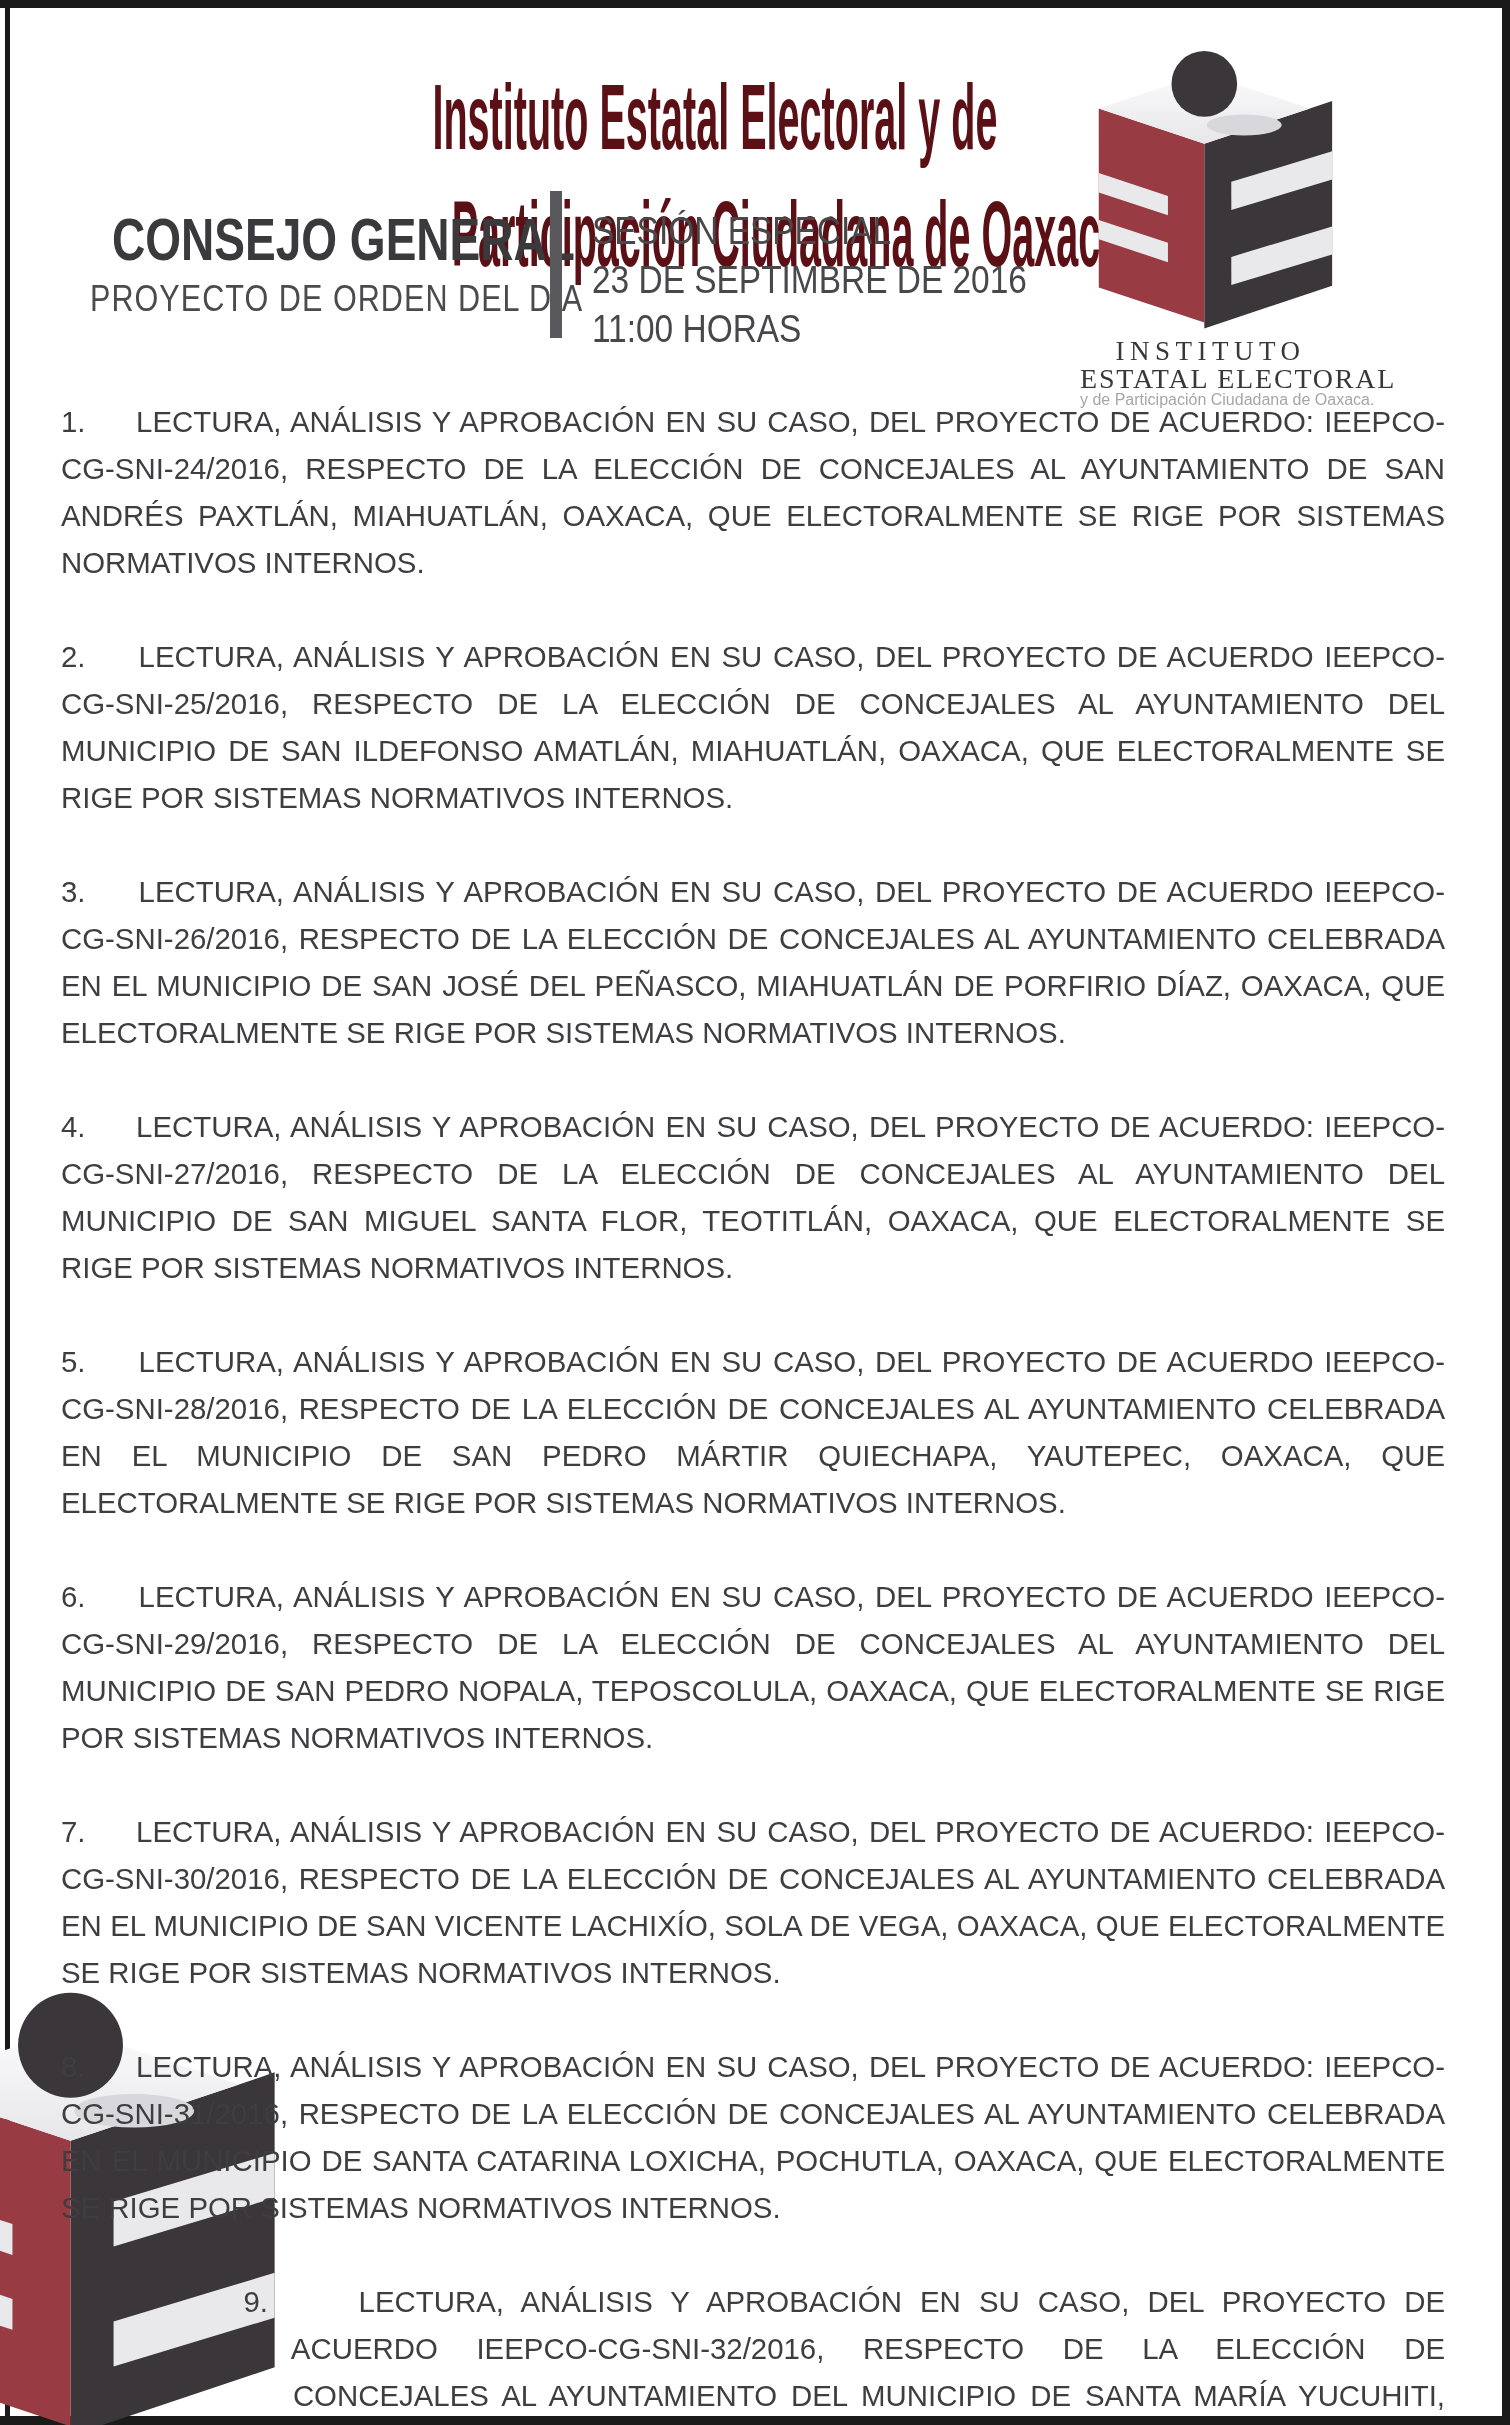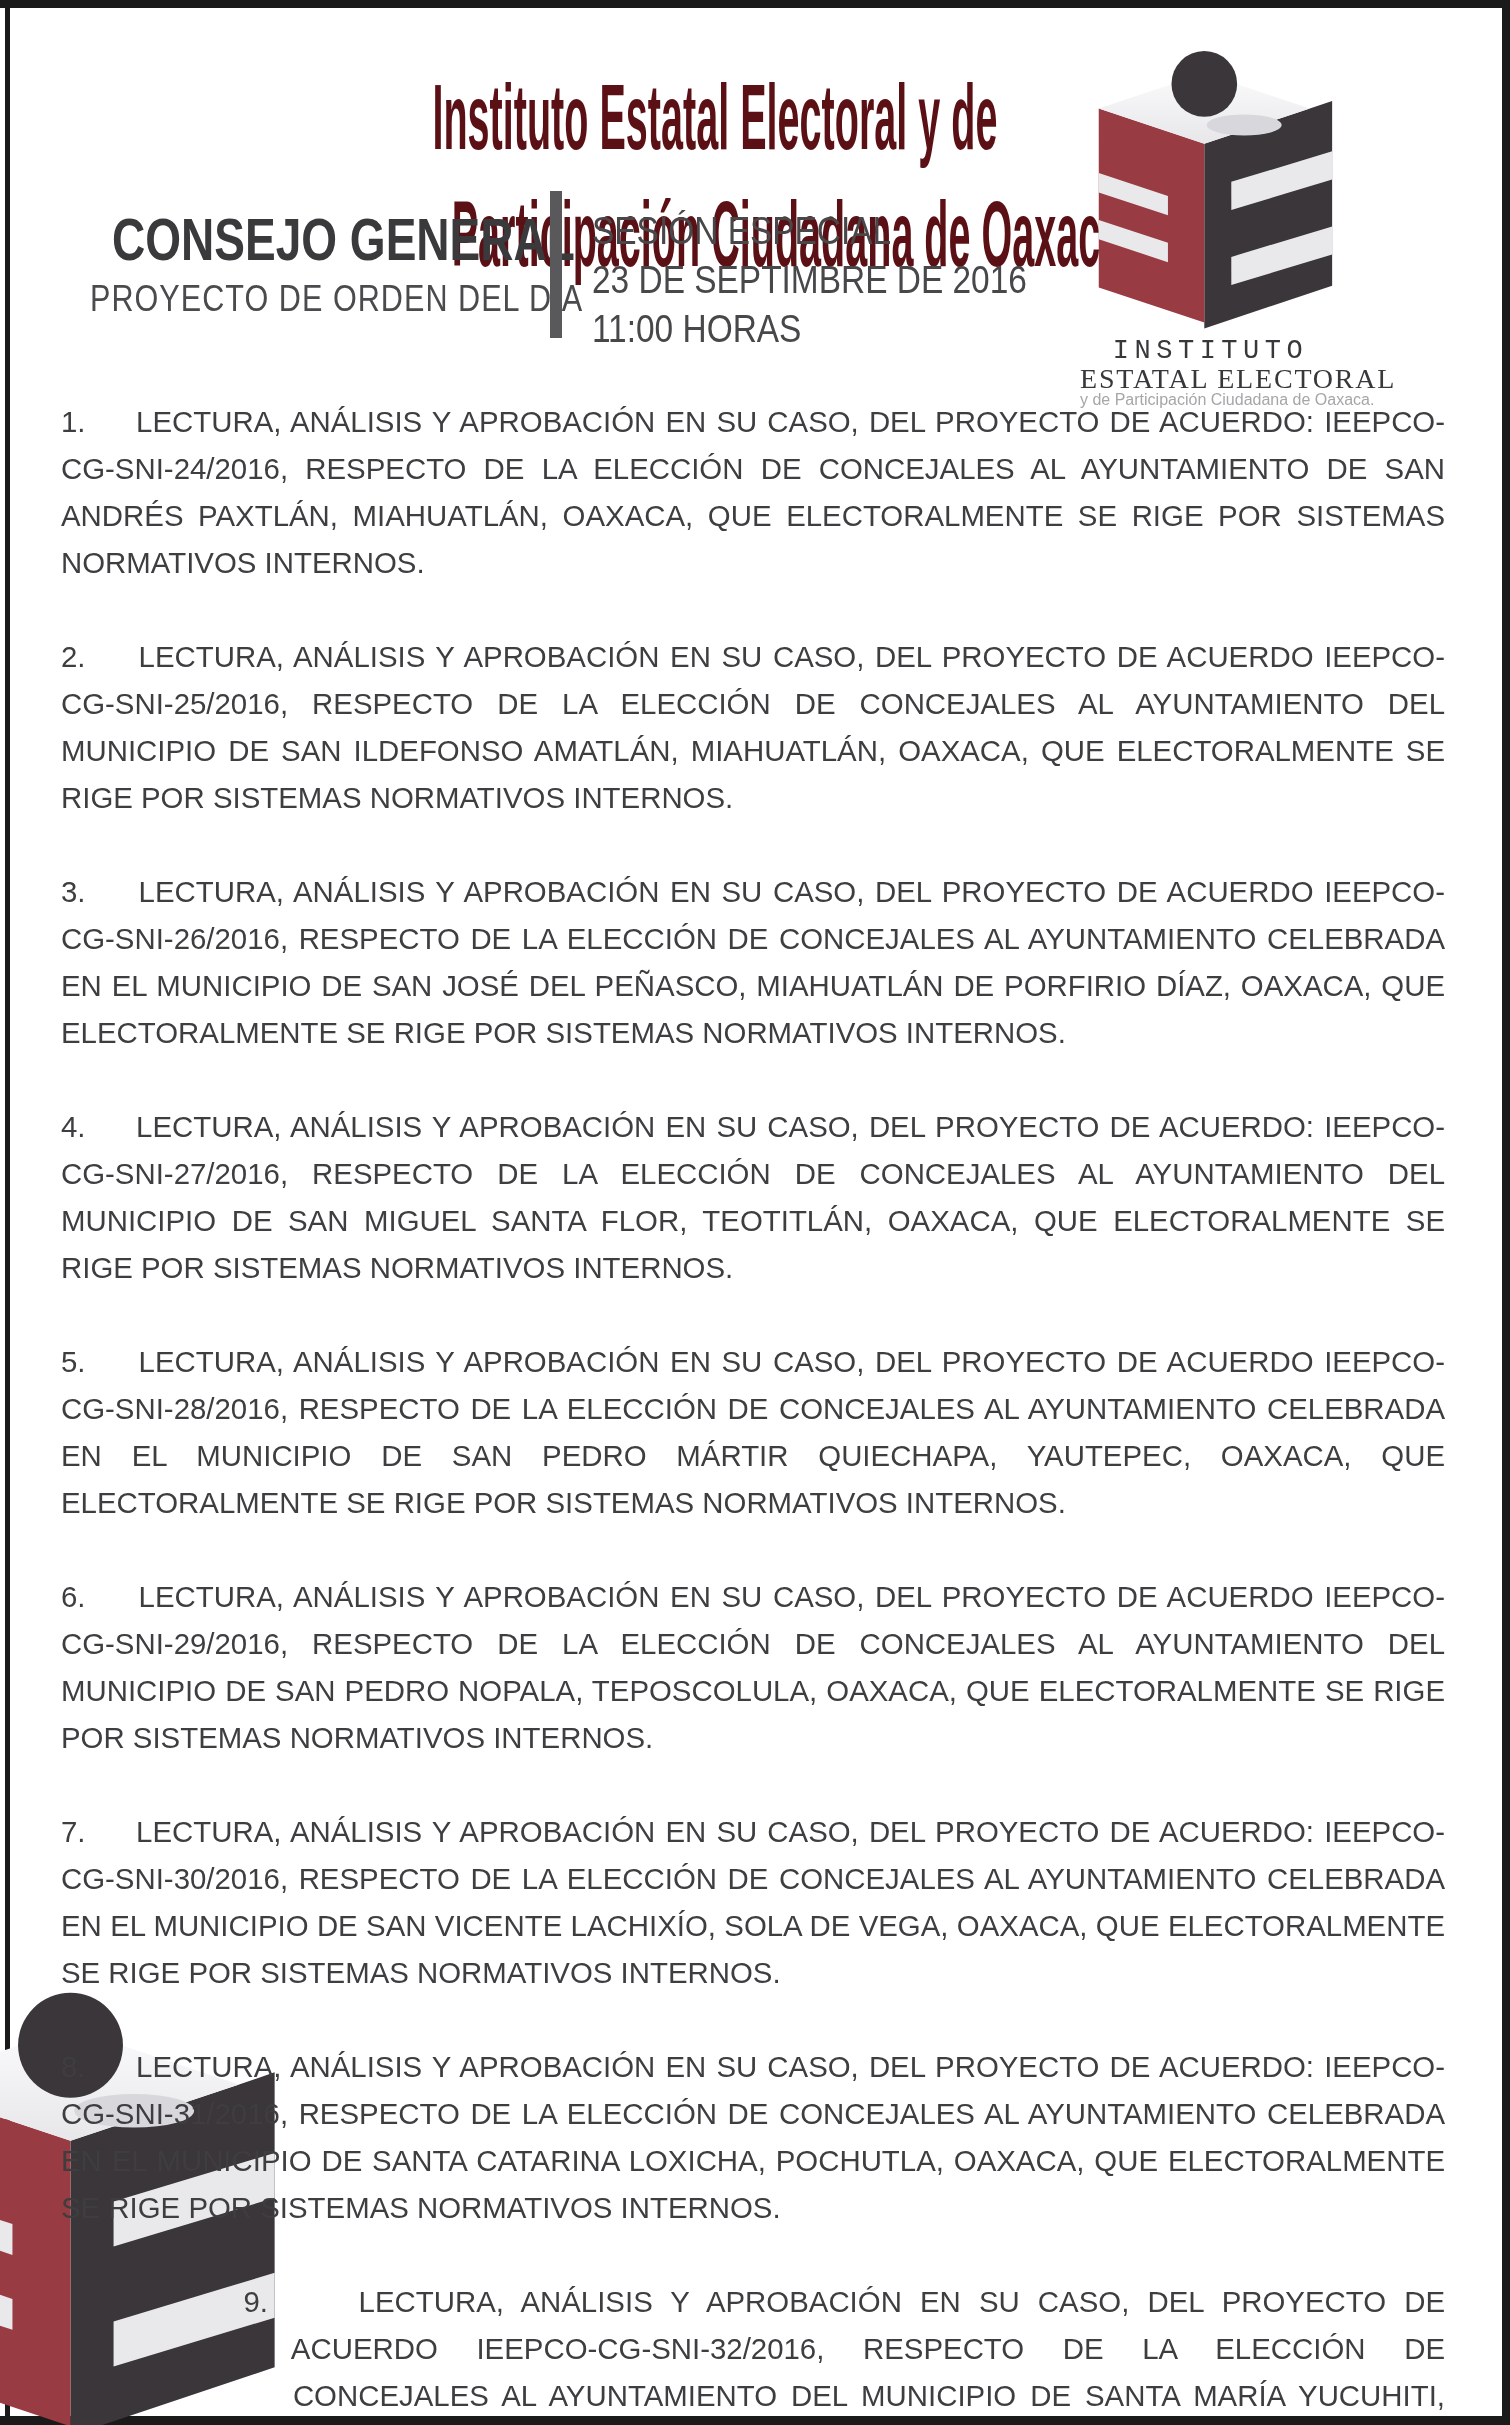--- a/index.html
+++ b/index.html
@@ -27,21 +27,21 @@
   .council .tline{display:inline-block;white-space:nowrap;transform:scaleX(0.78);transform-origin:left center;}
   .proyecto{position:absolute;left:90px;top:277px;color:#4b4a4d;font-size:36px;line-height:43px;letter-spacing:1.2px;}
   .proyecto .tline{display:inline-block;white-space:nowrap;transform:scaleX(0.85);transform-origin:left center;}
   .vdivider{position:absolute;left:550px;top:191px;width:12.3px;height:147px;background:#59585b;}
   .session{position:absolute;left:592px;top:207px;color:#48474a;font-size:38px;line-height:49px;}
   .session .tline{display:block;white-space:nowrap;transform:scaleX(0.88);transform-origin:left center;}
 
   
   .logo-svg{position:absolute;left:1080px;top:37px;width:258px;height:319px;}
   .logo-text1{position:absolute;left:1080px;top:336px;width:261px;text-align:center;
-    font-family:Liberation Mono, monospace;font-size:27px;letter-spacing:5.5px;color:#38373a;white-space:nowrap;}
+    font-family:Liberation Serif, serif;font-size:27px;letter-spacing:5.5px;color:#38373a;white-space:nowrap;}
   .logo-text2{position:absolute;left:1080px;top:363px;width:261px;text-align:right;
     font-family:Liberation Serif, serif;font-size:28px;letter-spacing:1.8px;color:#38373a;white-space:nowrap;}
   .logo-text3{position:absolute;left:1080px;top:391px;width:261px;text-align:center;
     font-size:16px;color:#a6a6a9;white-space:nowrap;}
 
   
   .logo-watermark{position:absolute;left:-128px;top:1970px;width:412px;height:510px;}
 
   
   .content{

